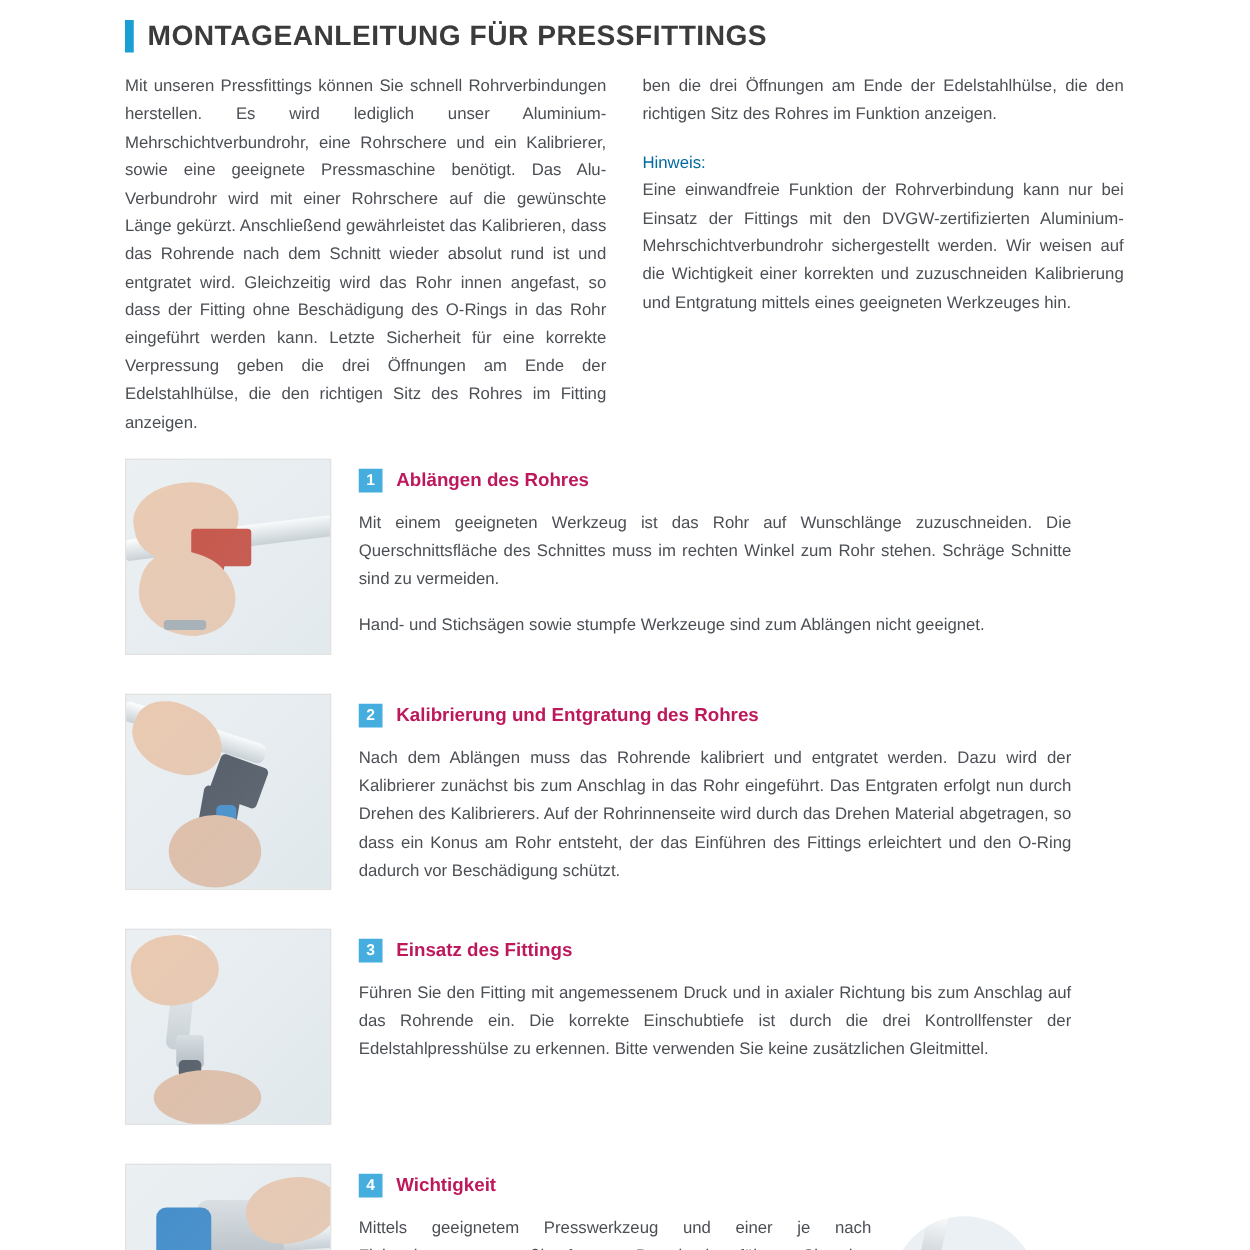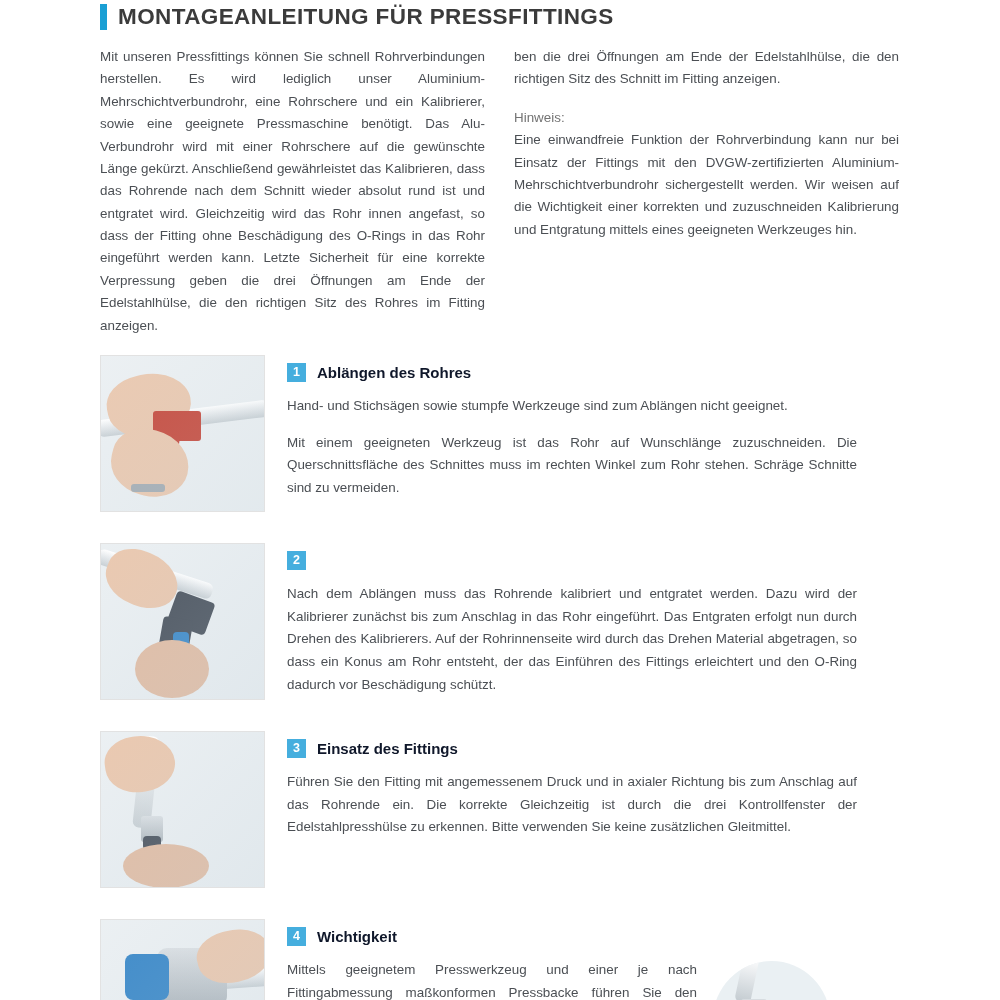--- a/index.html
+++ b/index.html
@@ -13,21 +13,21 @@
     font-family: "Liberation Sans", sans-serif;
     color: #3c4043;
     overflow: hidden;
     position: relative;
   }
   .page {
     position: relative;
     width: 1000px;
     height: 1000px;
     box-sizing: border-box;
-    padding: 0 100px 0 100px;
+    padding: 12px 100px 0 100px;
   }
 
   
   .title-row {
     display: flex;
     align-items: center;
     padding-top: 4px;
     margin-bottom: 16px;
   }
   .title-bar {
@@ -53,21 +53,21 @@
     line-height: 1.67;
     color: #4b4f54;
   }
   .intro-col {
     width: 385px;
     text-align: justify;
     text-justify: inter-word;
   }
   .intro-col p { margin: 0; }
   .hinweis-label {
-    color: #737373;
+    color: #0369a1;
     margin: 0 0 1px 0;
   }
   .hinweis-body { margin: 0; }
 
   
   .steps {
     margin-top: 18px;
   }
   .step {
     display: flex;
@@ -99,21 +99,21 @@
     background: #45aede;
     color: #ffffff;
     font-size: 12.5px;
     font-weight: bold;
     display: flex;
     align-items: center;
     justify-content: center;
     flex: 0 0 auto;
   }
   .step-title {
-    color: #0f172a;
+    color: #be185d;
     font-size: 15px;
     font-weight: bold;
   }
   .step-text {
     font-size: 13.4px;
     line-height: 1.69;
     color: #4b4f54;
     text-align: justify;
     max-width: 570px;
     margin: 0 0 14px 0;
@@ -163,21 +163,21 @@
   <div class="title-row">
     <div class="title-bar"></div>
     <div class="title-text">MONTAGEANLEITUNG FÜR PRESSFITTINGS</div>
   </div>
 
   <div class="intro">
     <div class="intro-col">
       <p>Mit unseren Pressfittings können Sie schnell Rohrverbindungen herstellen. Es wird lediglich unser Aluminium-Mehrschichtverbundrohr, eine Rohrschere und ein Kalibrierer, sowie eine geeignete Pressmaschine benötigt. Das Alu-Verbundrohr wird mit einer Rohrschere auf die gewünschte Länge gekürzt. Anschließend gewährleistet das Kalibrieren, dass das Rohrende nach dem Schnitt wieder absolut rund ist und entgratet wird. Gleichzeitig wird das Rohr innen angefast, so dass der Fitting ohne Beschädigung des O-Rings in das Rohr eingeführt werden kann. Letzte Sicherheit für eine korrekte Verpressung geben die drei Öffnungen am Ende der Edelstahlhülse, die den richtigen Sitz des Rohres im Fitting anzeigen.</p>
     </div>
     <div class="intro-col">
-      <p>ben die drei Öffnungen am Ende der Edelstahlhülse, die den richtigen Sitz des Schnitt im Fitting anzeigen.</p>
+      <p>ben die drei Öffnungen am Ende der Edelstahlhülse, die den richtigen Sitz des Rohres im Funktion anzeigen.</p>
       <p class="hinweis-label" style="margin-top:16px;">Hinweis:</p>
       <p class="hinweis-body">Eine einwandfreie Funktion der Rohrverbindung kann nur bei Einsatz der Fittings mit den DVGW-zertifizierten Aluminium-Mehrschichtverbundrohr sichergestellt werden. Wir weisen auf die Wichtigkeit einer korrekten und zuzuschneiden Kalibrierung und Entgratung mittels eines geeigneten Werkzeuges hin.</p>
     </div>
   </div>
 
   <div class="steps">
 
     <div class="step">
       <div class="thumb">
         <div class="ph pipe" style="left:-4px; top:54px; width:172px; height:17px; transform:rotate(-7deg);"></div>
@@ -186,58 +186,59 @@
         <div class="ph tool-red" style="left:60px; top:78px; width:16px; height:48px; transform:rotate(8deg);"></div>
         <div class="ph hand" style="left:10px; top:74px; width:78px; height:66px; transform:rotate(14deg);"></div>
         <div class="ph tool-grey" style="left:30px; top:128px; width:34px; height:8px;"></div>
         <div class="ph" style="left:0; top:0; width:100%; height:100%; background:linear-gradient(135deg,rgba(255,255,255,0.12),rgba(210,222,228,0.28));"></div>
       </div>
       <div class="step-body">
         <div class="step-head">
           <div class="step-num">1</div>
           <div class="step-title">Ablängen des Rohres</div>
         </div>
+        <p class="step-text">Mit einem geeigneten Werkzeug ist das Rohr auf Wunschlänge zuzuschneiden. Die Querschnittsfläche des Schnittes muss im rechten Winkel zum Rohr stehen. Schräge Schnitte sind zu vermeiden.</p>
         <p class="step-text">Hand- und Stichsägen sowie stumpfe Werkzeuge sind zum Ablängen nicht geeignet.</p>
-        <p class="step-text">Mit einem geeigneten Werkzeug ist das Rohr auf Wunschlänge zuzuschneiden. Die Querschnittsfläche des Schnittes muss im rechten Winkel zum Rohr stehen. Schräge Schnitte sind zu vermeiden.</p>
       </div>
     </div>
 
     <div class="step">
       <div class="thumb">
         <div class="ph pipe" style="left:-6px; top:22px; width:120px; height:16px; transform:rotate(18deg);"></div>
         <div class="ph hand" style="left:4px; top:8px; width:74px; height:54px; transform:rotate(22deg);"></div>
         <div class="ph tool-dark" style="left:70px; top:52px; width:40px; height:34px; transform:rotate(20deg);"></div>
         <div class="ph tool-dark" style="left:58px; top:74px; width:30px; height:54px; transform:rotate(10deg);"></div>
         <div class="ph tool-blue" style="left:72px; top:88px; width:16px; height:20px;"></div>
         <div class="ph hand2" style="left:34px; top:96px; width:74px; height:58px;"></div>
         <div class="ph" style="left:0; top:0; width:100%; height:100%; background:linear-gradient(135deg,rgba(255,255,255,0.10),rgba(205,218,226,0.30));"></div>
       </div>
       <div class="step-body">
         <div class="step-head">
           <div class="step-num">2</div>
+          <div class="step-title">Kalibrierung und Entgratung des Rohres</div>
         </div>
         <p class="step-text">Nach dem Ablängen muss das Rohrende kalibriert und entgratet werden. Dazu wird der Kalibrierer zunächst bis zum Anschlag in das Rohr eingeführt. Das Entgraten erfolgt nun durch Drehen des Kalibrierers. Auf der Rohrinnenseite wird durch das Drehen Material abgetragen, so dass ein Konus am Rohr entsteht, der das Einführen des Fittings erleichtert und den O-Ring dadurch vor Beschädigung schützt.</p>
       </div>
     </div>
 
     <div class="step">
       <div class="thumb">
         <div class="ph pipe" style="left:36px; top:4px; width:18px; height:92px; transform:rotate(6deg);"></div>
         <div class="ph hand" style="left:4px; top:4px; width:70px; height:56px; transform:rotate(-8deg);"></div>
         <div class="ph metal" style="left:40px; top:84px; width:22px; height:26px;"></div>
         <div class="ph tool-dark" style="left:42px; top:104px; width:18px; height:14px;"></div>
         <div class="ph hand2" style="left:22px; top:112px; width:86px; height:44px;"></div>
         <div class="ph" style="left:0; top:0; width:100%; height:100%; background:linear-gradient(135deg,rgba(255,255,255,0.10),rgba(205,218,226,0.30));"></div>
       </div>
       <div class="step-body">
         <div class="step-head">
           <div class="step-num">3</div>
           <div class="step-title">Einsatz des Fittings</div>
         </div>
-        <p class="step-text">Führen Sie den Fitting mit angemessenem Druck und in axialer Richtung bis zum Anschlag auf das Rohrende ein. Die korrekte Gleichzeitig ist durch die drei Kontrollfenster der Edelstahlpresshülse zu erkennen. Bitte verwenden Sie keine zusätzlichen Gleitmittel.</p>
+        <p class="step-text">Führen Sie den Fitting mit angemessenem Druck und in axialer Richtung bis zum Anschlag auf das Rohrende ein. Die korrekte Einschubtiefe ist durch die drei Kontrollfenster der Edelstahlpresshülse zu erkennen. Bitte verwenden Sie keine zusätzlichen Gleitmittel.</p>
       </div>
     </div>
 
     <div class="step">
       <div class="thumb">
         <div class="ph pipe" style="left:92px; top:50px; width:90px; height:18px; transform:rotate(-4deg);"></div>
         <div class="ph metal" style="left:56px; top:28px; width:70px; height:58px; border-radius:10px;"></div>
         <div class="ph tool-blue" style="left:24px; top:34px; width:44px; height:46px; border-radius:8px;"></div>
         <div class="ph hand" style="left:96px; top:10px; width:74px; height:52px; transform:rotate(-14deg);"></div>
 

